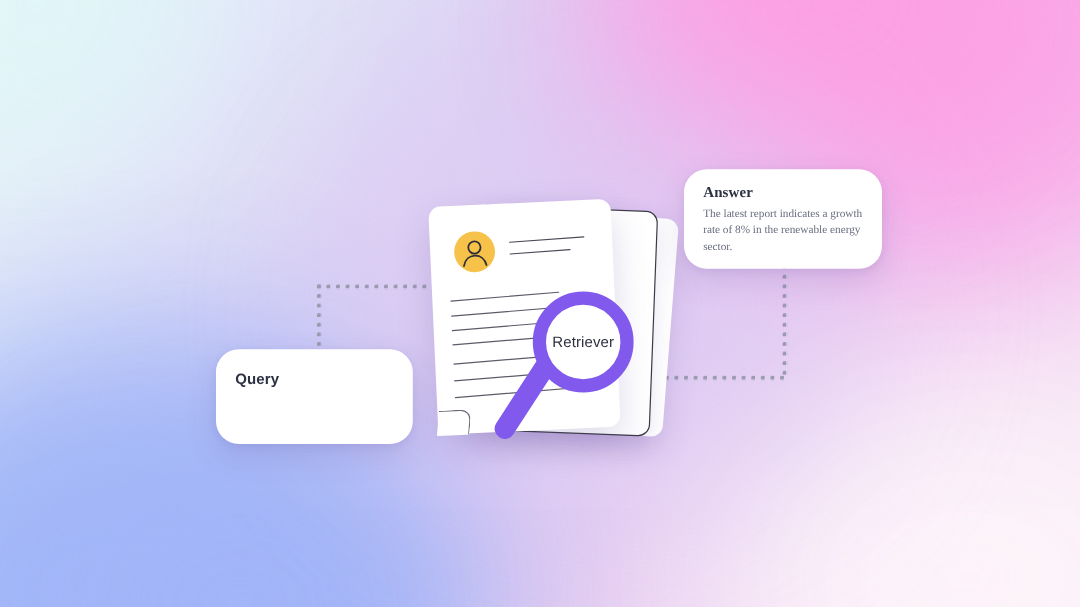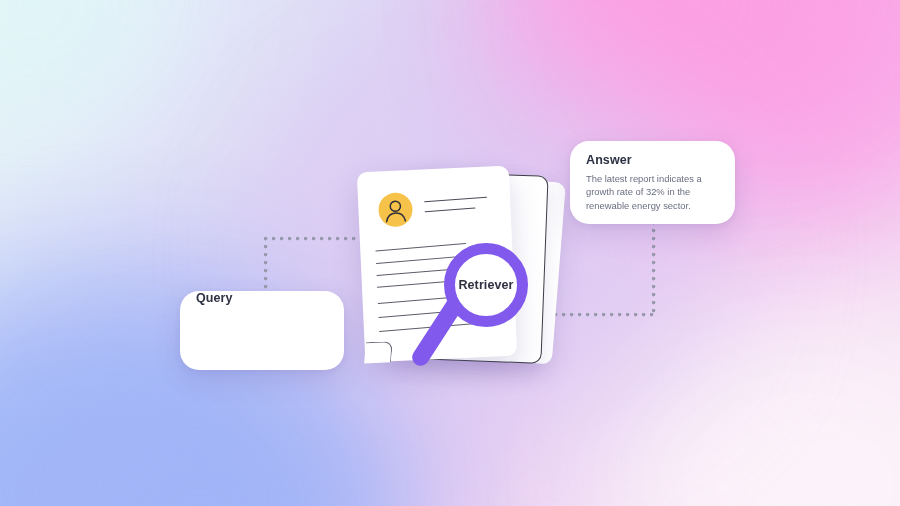--- a/index.html
+++ b/index.html
@@ -186,44 +186,45 @@
     border-radius: 50%;
     border: 11px solid #8159ec;
     background: #ffffff;
     box-sizing: border-box;
     display: flex;
     align-items: center;
     justify-content: center;
   }
   .mag-label {
     font-size: 12.5px;
-    font-weight: bold;
+    font-weight: normal;
     color: #2f3140;
     letter-spacing: .1px;
     white-space: nowrap;
   }
 
   
   .card {
     position: absolute;
     background: #ffffff;
     border-radius: 19px;
     box-shadow: 0 10px 26px rgba(88, 66, 150, .16),
                 0 2px 6px rgba(88, 66, 150, .08);
     box-sizing: border-box;
   }
   .card-query {
     left: 180px; top: 291px;
     width: 164px; height: 79px;
-    padding: 0 15px 12px 16px;
+    padding: 18px 15px 12px 16px;
   }
   .card-answer {
     left: 570px; top: 141px;
     width: 165px; height: 83px;
     padding: 12px 15px 12px 16px;
+    font-family: Liberation Serif, serif;
   }
   .card-title {
     font-size: 12.5px;
     font-weight: bold;
     color: #2d3142;
     margin: 0 0 5px 0;
     letter-spacing: .1px;
   }
   .card-body {
     font-size: 9.4px;
@@ -285,16 +286,16 @@
       <span class="mag-label">Retriever</span>
     </div>
   </div>
 
   <div class="card card-query">
     <p class="card-title">Query</p>
   </div>
 
   <div class="card card-answer">
     <p class="card-title">Answer</p>
-    <p class="card-body">The latest report indicates a growth rate of 32% in the renewable energy sector.</p>
+    <p class="card-body">The latest report indicates a growth rate of 8% in the renewable energy sector.</p>
   </div>
 
 </div>
 
 </body></html>

